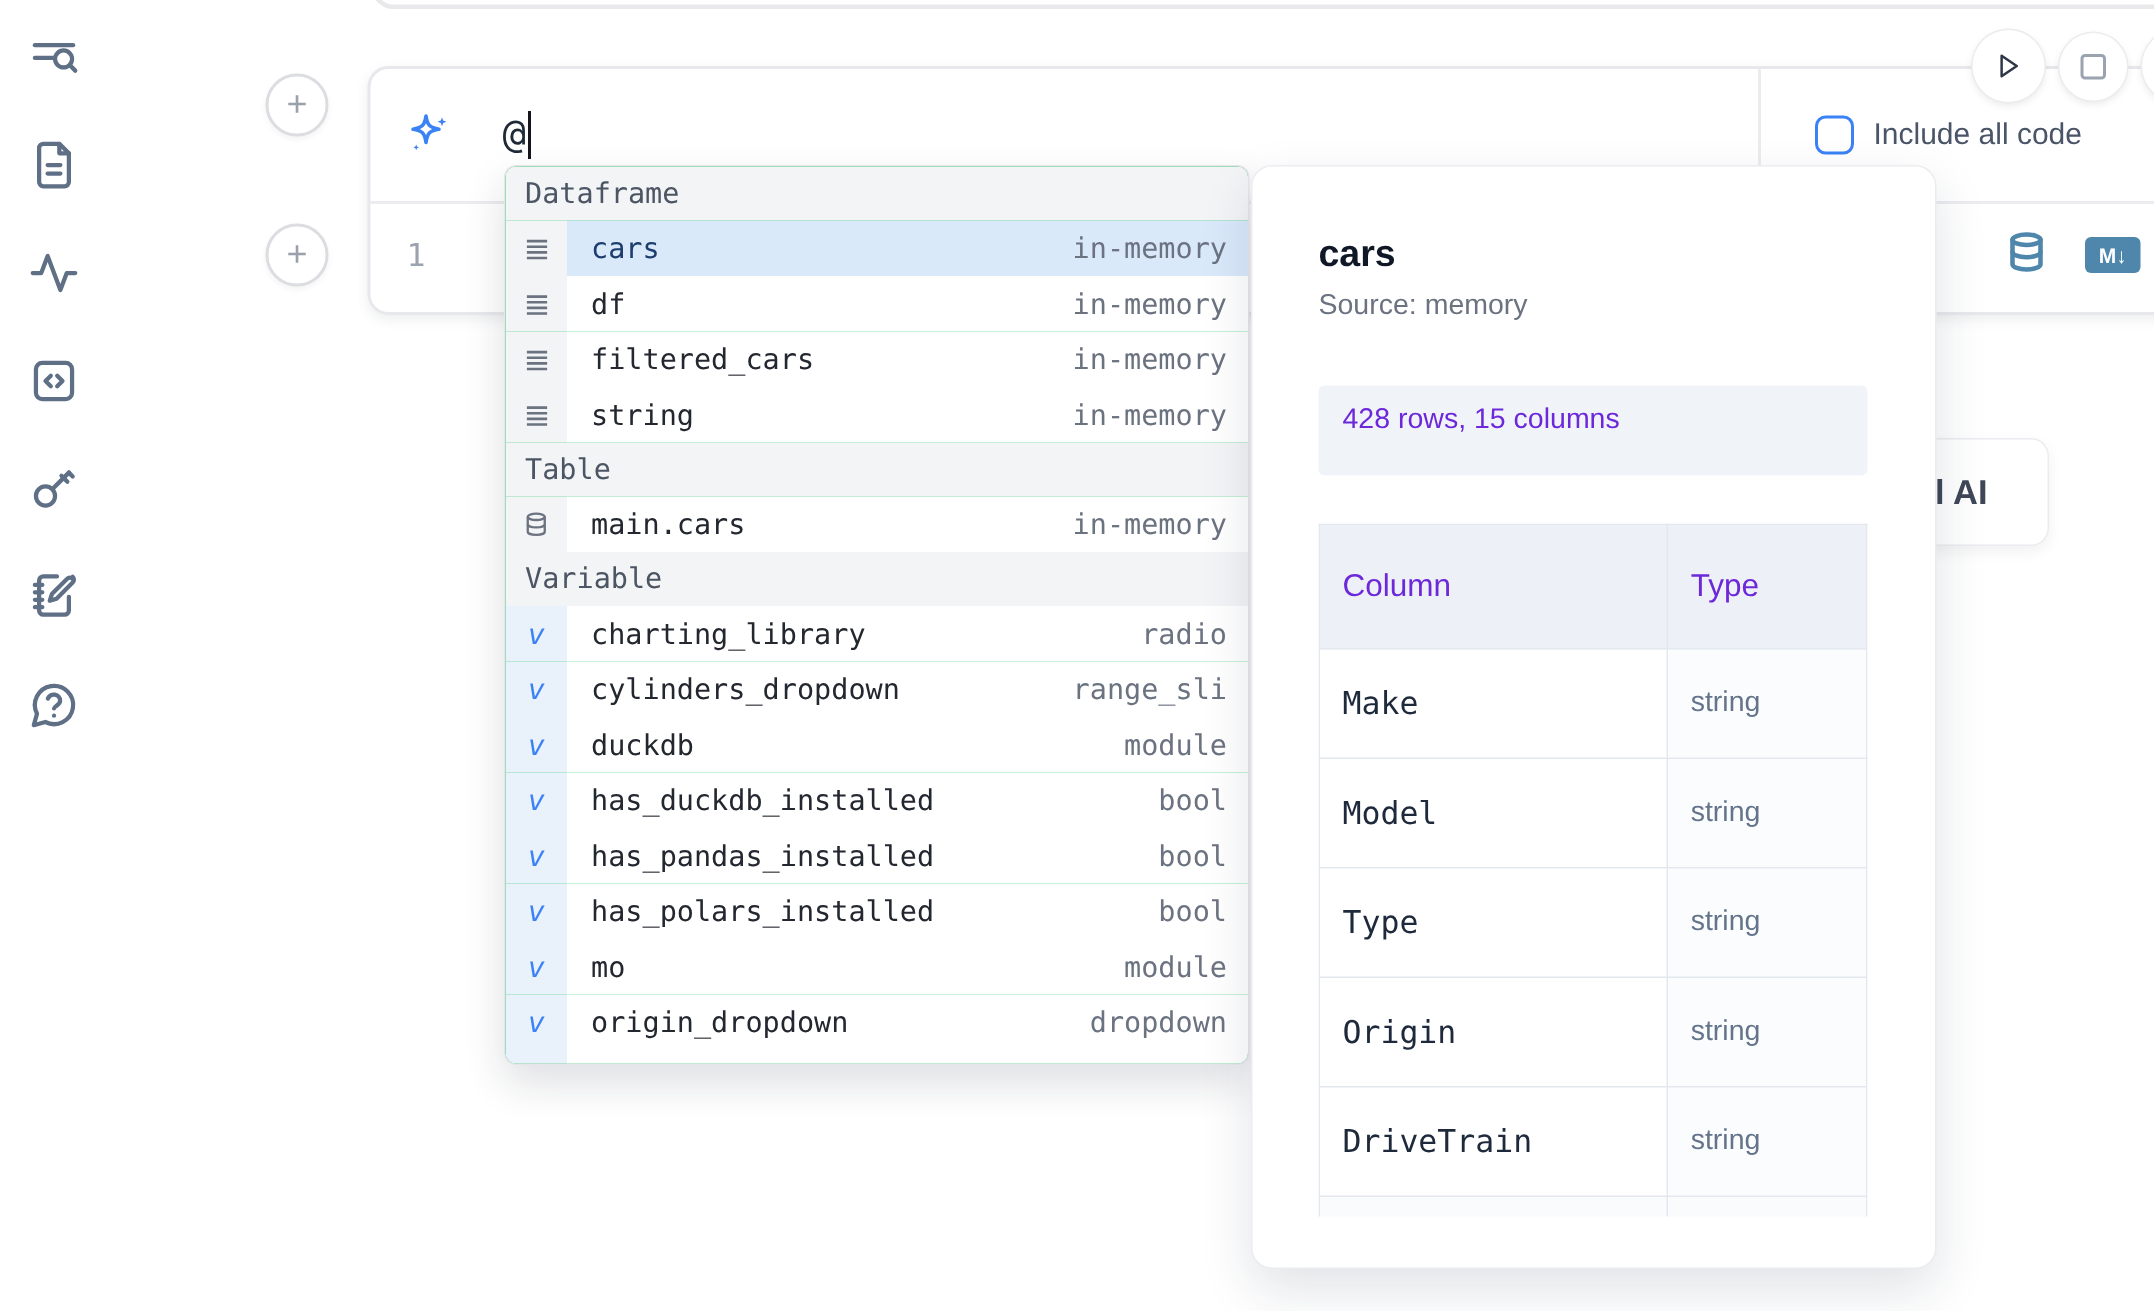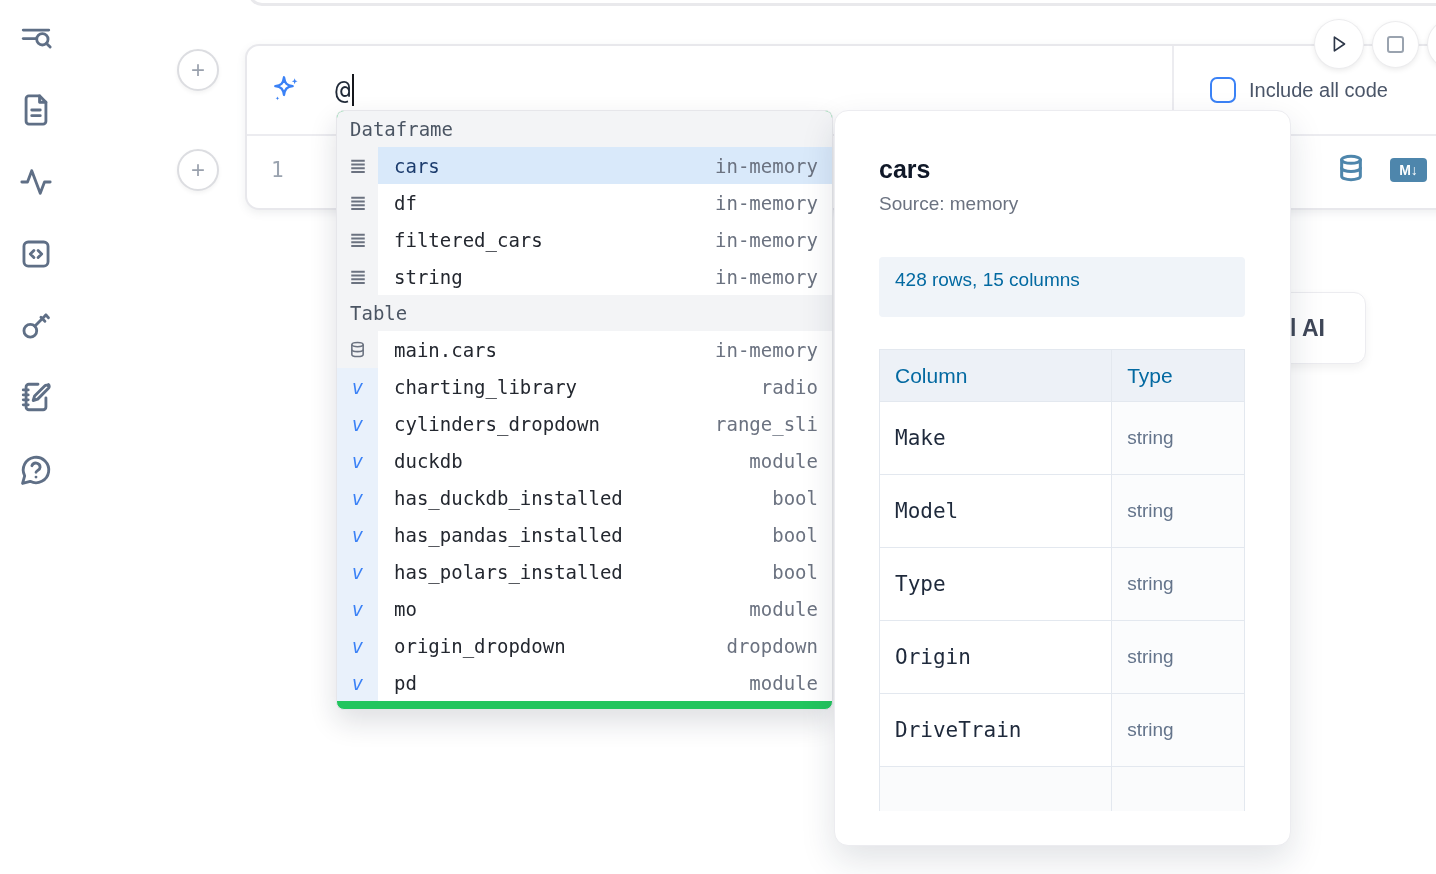--- a/index.html
+++ b/index.html
@@ -101,28 +101,28 @@
   
   .panel {
     position:absolute; left:834px; top:110px; width:457px; height:736px;
     background:#fff; border:1px solid #ececf0; border-radius:14px;
     box-shadow:0 14px 34px rgba(25,35,60,.13); z-index:20;
   }
   .panel-title { position:absolute; left:44px; top:44px; font-size:25px; font-weight:bold; color:#101828; }
   .panel-source { position:absolute; left:44px; top:82px; font-size:19px; color:#6b7280; }
   .shape-badge {
     position:absolute; left:44px; right:45px; top:146px; height:60px;
-    background:#f0f4f9; border-radius:4px; font-size:19px; color:#0369a1;
+    background:#f0f4f9; border-radius:4px; font-size:19px; color:#6d28d9;
     line-height:46px; padding-left:16px;
   }
   .schema-wrap { position:absolute; left:44px; right:45px; top:238px; bottom:34px; overflow:hidden; }
   table.schema { width:100%; border-collapse:collapse; table-layout:fixed; }
   table.schema col.c1 { width:63.6%; }
   table.schema th, table.schema td { border:1.5px solid #e3e8ef; padding:0 0 0 15px; text-align:left; }
-  table.schema th { height:52px; background:#edf1f7; font-size:21px; color:#0369a1; font-weight:normal; }
+  table.schema th { height:83px; background:#edf1f7; font-size:21px; color:#6d28d9; font-weight:normal; }
   table.schema td { height:73px; }
   td.col-name { font-family:"DejaVu Sans Mono", monospace; font-size:21px; color:#1e293b; }
   td.col-type { font-size:19px; color:#64748b; background:#fbfcfd; }
   tr.partial td { height:60px; background:#fafbfc; }
 
   
   .ai-btn {
     position:absolute; left:1180px; top:292px; width:186px; height:72px;
     background:#fff; border:1px solid #ececf0; border-radius:12px;
     box-shadow:0 4px 10px rgba(0,0,0,.06); z-index:5;
@@ -290,20 +290,21 @@
             <path d="M4 5v14c0 1.7 3.6 3 8 3s8-1.3 8-3V5"></path>
             <path d="M4 12c0 1.7 3.6 3 8 3s8-1.3 8-3"></path>
         </svg>
       </div>
       <div class="dd-main">
           <span class="dd-name">main.cars</span>
           <span class="dd-type">in-memory</span>
         </div>
     </div>
 
+    <div class="dd-header">Variable</div>
 
     <div class="dd-row">
       <div class="dd-gutter g-blue">
           <span class="v-glyph">v</span>
         </div>
       <div class="dd-main">
           <span class="dd-name">charting_library</span>
           <span class="dd-type">radio</span>
         </div>
     </div>

